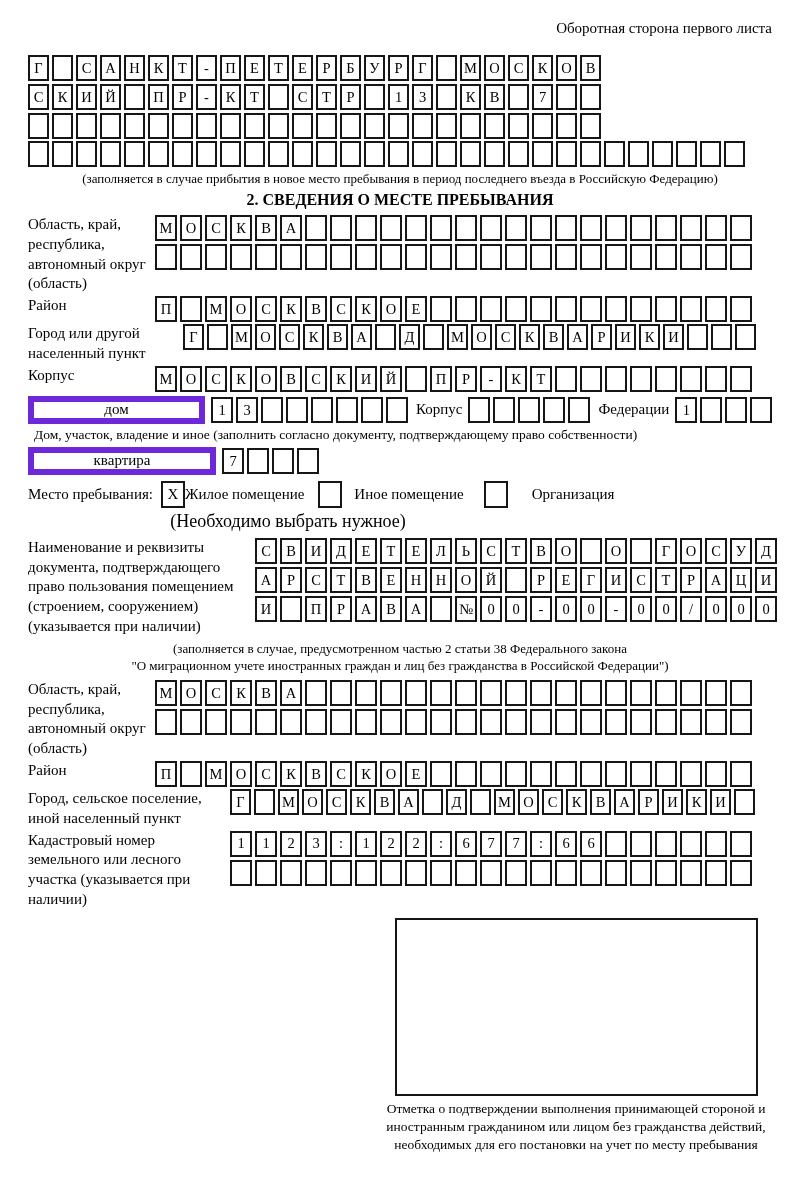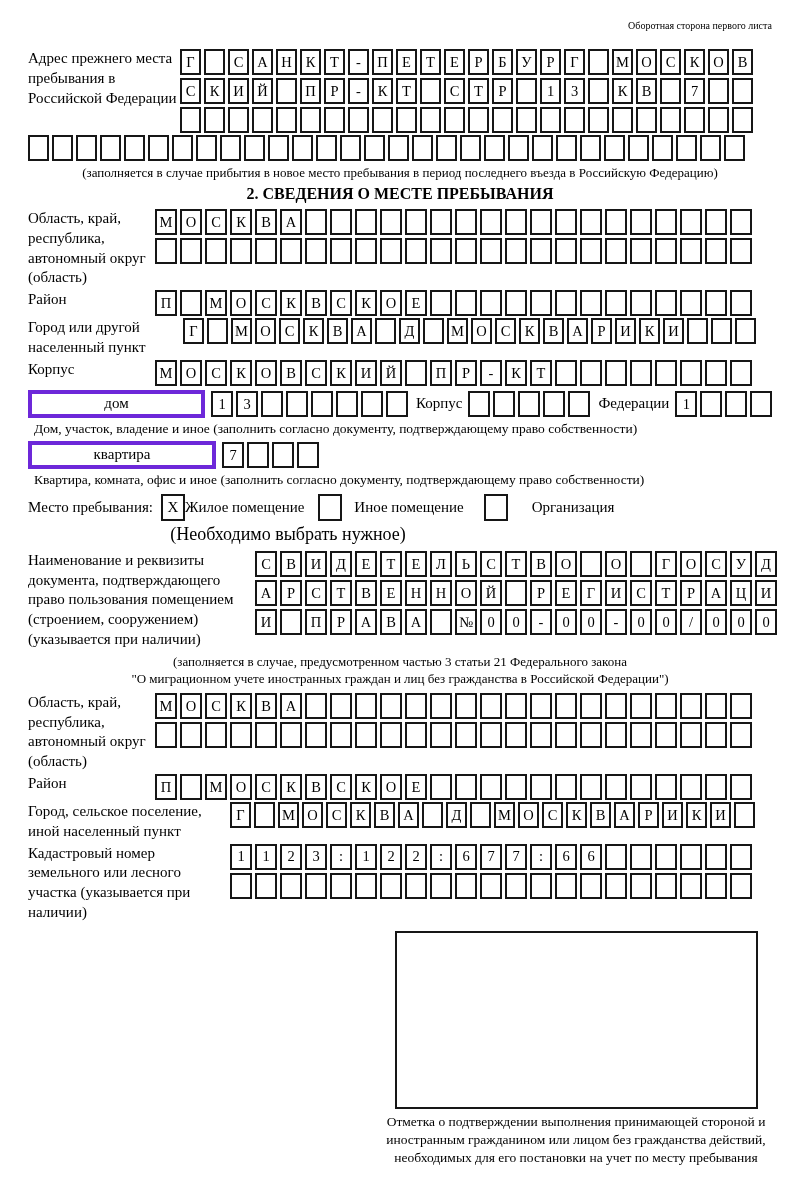--- a/index.html
+++ b/index.html
@@ -1,20 +1,20 @@
 <!DOCTYPE html>
 <html><head>
 <meta charset="utf-8">
 <style>
   html,body{margin:0;padding:0;background:#fff;color:#000;
     font-family:"Liberation Serif","DejaVu Serif",serif;}
   .page{position:relative;width:800px;height:1180px;box-sizing:border-box;
     padding:8px 0 0 28px;overflow:hidden;background:#fff;}
 
-  .hdr-note{width:744px;text-align:right;font-size:10px;margin-top:12px;margin-bottom:18px;}
+  .hdr-note{width:744px;text-align:right;font-size:15px;margin-top:12px;margin-bottom:18px;}
 
   .block{display:flex;align-items:flex-start;}
   .lbl{font-size:15px;line-height:1.32;flex:0 0 auto;}
   .lbl-w152{width:152px;}
   .lbl-w127{width:127px;}
   .lbl-w155{width:155px;}
   .lbl-w202{width:202px;}
   .lbl-w227{width:227px;}
   .rows{display:flex;flex-direction:column;gap:3px;}
 
@@ -24,42 +24,41 @@
     font-size:14.5px;line-height:1;background:#fff;}
   .cells-sm .cell{width:21px;height:26px;}
 
   .caption{font-size:13px;text-align:center;width:744px;margin:4px 0 3px 0;}
   .caption-left{font-size:13.5px;text-align:left;margin:3px 0 4px 6px;}
   .sec-title{font-size:16px;font-weight:bold;text-align:center;width:744px;margin:4px 0 6px 0;}
   .sub-title{font-size:15px;font-weight:bold;text-align:center;width:744px;margin:10px 0 6px 0;}
 
   .mb2{margin-bottom:2px;} .mb4{margin-bottom:4px;}
 
-  .namedbox{box-sizing:border-box;border:4px solid #6d28d9;height:28px;
+  .namedbox{box-sizing:border-box;border:6px solid #6d28d9;height:28px;
     display:flex;align-items:center;justify-content:center;font-size:15px;background:#fff;}
   .inline-row{display:flex;align-items:center;}
   .inline-lbl{font-size:15px;}
 
   .chk{box-sizing:border-box;width:24px;height:27px;border:2px solid #161616;
     display:flex;align-items:center;justify-content:center;font-size:15px;background:#fff;}
 
   .stamp-box{box-sizing:border-box;border:2px solid #161616;width:363px;height:178px;
     margin-left:367px;margin-top:8px;background:#fff;}
   .stamp-caption{width:388px;margin-left:354px;margin-top:4px;
     font-size:13.5px;text-align:center;line-height:1.35;}
 </style>
 </head>
 <body>
 
 <div class="page">
 
   <div class="hdr-note">Оборотная сторона первого листа</div>
 
   <div class="block mb2">
-    <div class="lbl lbl-w152">Адрес прежнего места пребывания в Российской Федерации</div>
     <div class="rows">
       <div class="cells cells-sm">
           <div class="cell">Г</div>
           <div class="cell"></div>
           <div class="cell">С</div>
           <div class="cell">А</div>
           <div class="cell">Н</div>
           <div class="cell">К</div>
           <div class="cell">Т</div>
           <div class="cell">-</div>
@@ -350,21 +349,20 @@
 
   <div class="inline-row mb2">
     <div class="namedbox" style="width:188px;">квартира</div>
     <div class="cells" style="margin-left:6px;">
         <div class="cell">7</div>
         <div class="cell"></div>
         <div class="cell"></div>
         <div class="cell"></div>
       </div>
   </div>
-  <div class="caption-left">Квартира, комната, офис и иное (заполнить согласно документу, подтверждающему право собственности)</div>
 
   <div class="inline-row" style="margin-top:6px;">
     <div class="inline-lbl">Место пребывания:</div>
     <div class="chk" style="margin-left:8px;">X</div>
     <div class="inline-lbl" style="margin-left:0;">Жилое помещение</div>
     <div class="chk" style="margin-left:14px;"></div>
     <div class="inline-lbl" style="margin-left:12px;">Иное помещение</div>
     <div class="chk" style="margin-left:20px;"></div>
     <div class="inline-lbl" style="margin-left:24px;">Организация</div>
   </div>
@@ -438,21 +436,21 @@
           <div class="cell">0</div>
           <div class="cell">0</div>
           <div class="cell">/</div>
           <div class="cell">0</div>
           <div class="cell">0</div>
           <div class="cell">0</div>
         </div>
     </div>
   </div>
 
-  <div class="caption" style="margin:0 0 1px 0;">(заполняется в случае, предусмотренном частью 3 статьи 21 Федерального закона</div>
+  <div class="caption" style="margin:0 0 1px 0;">(заполняется в случае, предусмотренном частью 2 статьи 38 Федерального закона</div>
   <div class="caption" style="margin:0 0 6px 0;">"О миграционном учете иностранных граждан и лиц без гражданства в Российской Федерации")</div>
 
   <div class="block mb2">
     <div class="lbl lbl-w127">Область, край, республика, автономный округ (область)</div>
     <div class="rows">
       <div class="cells">
           <div class="cell">М</div>
           <div class="cell">О</div>
           <div class="cell">С</div>
           <div class="cell">К</div>

